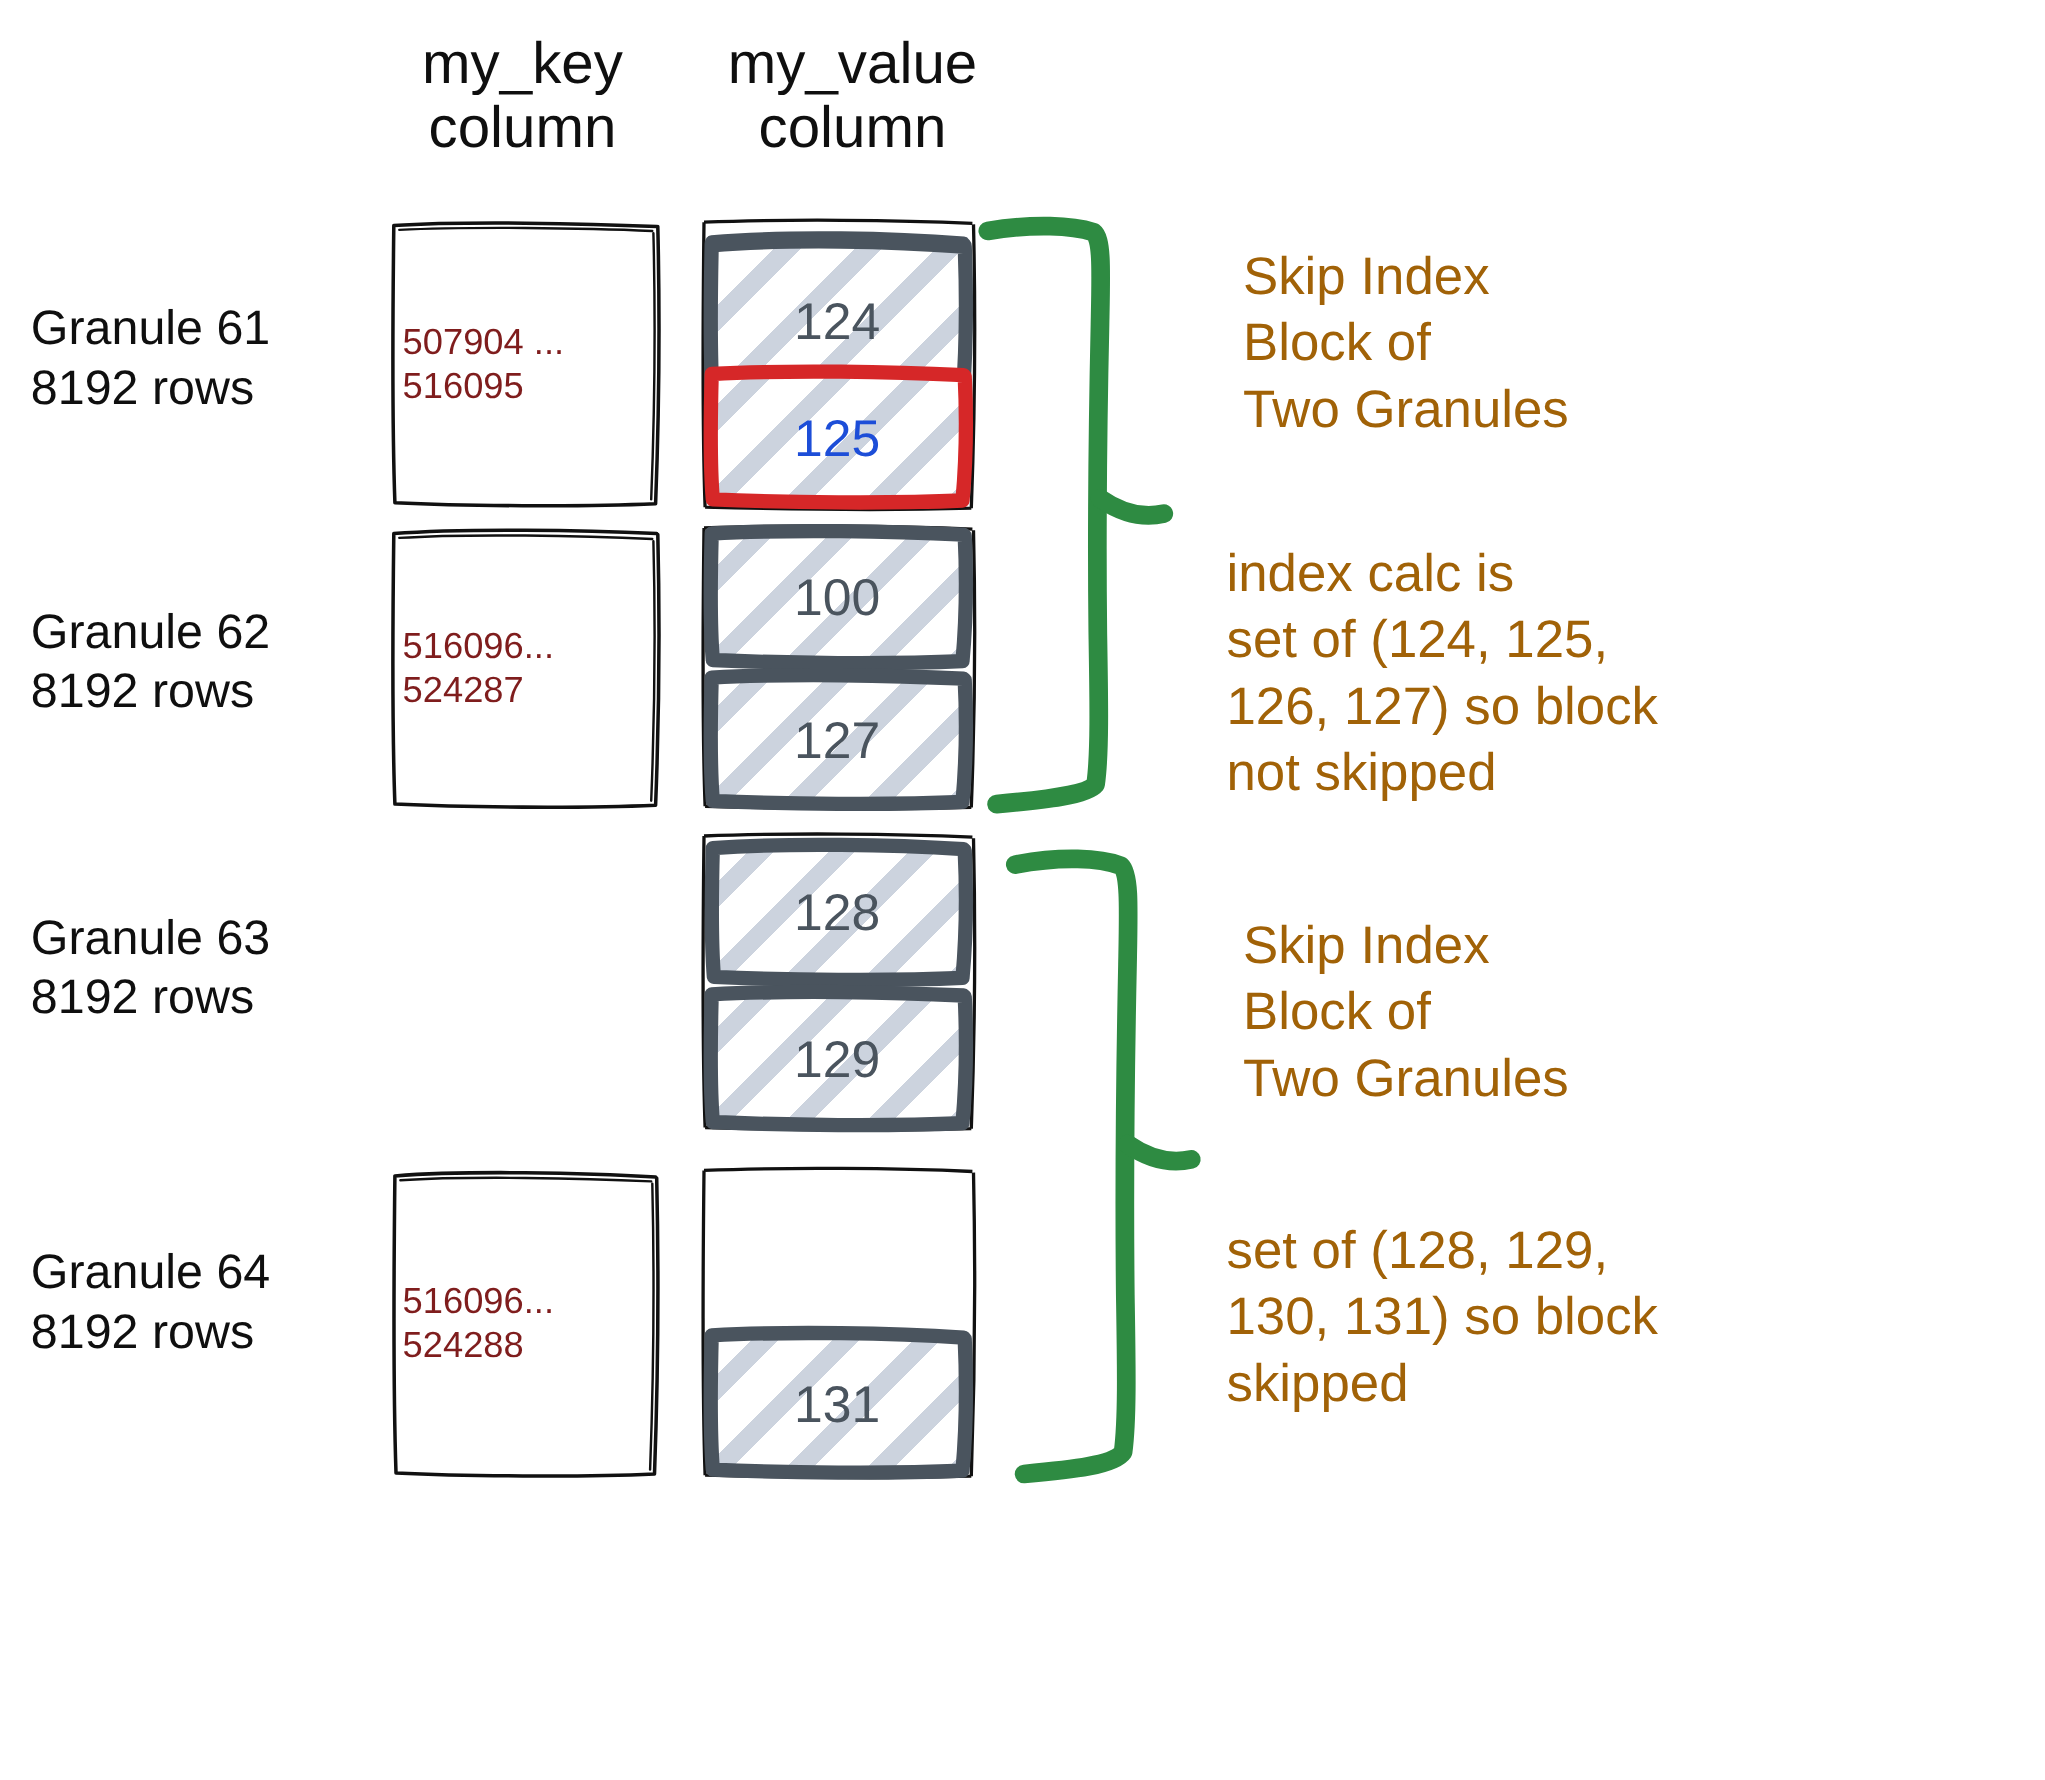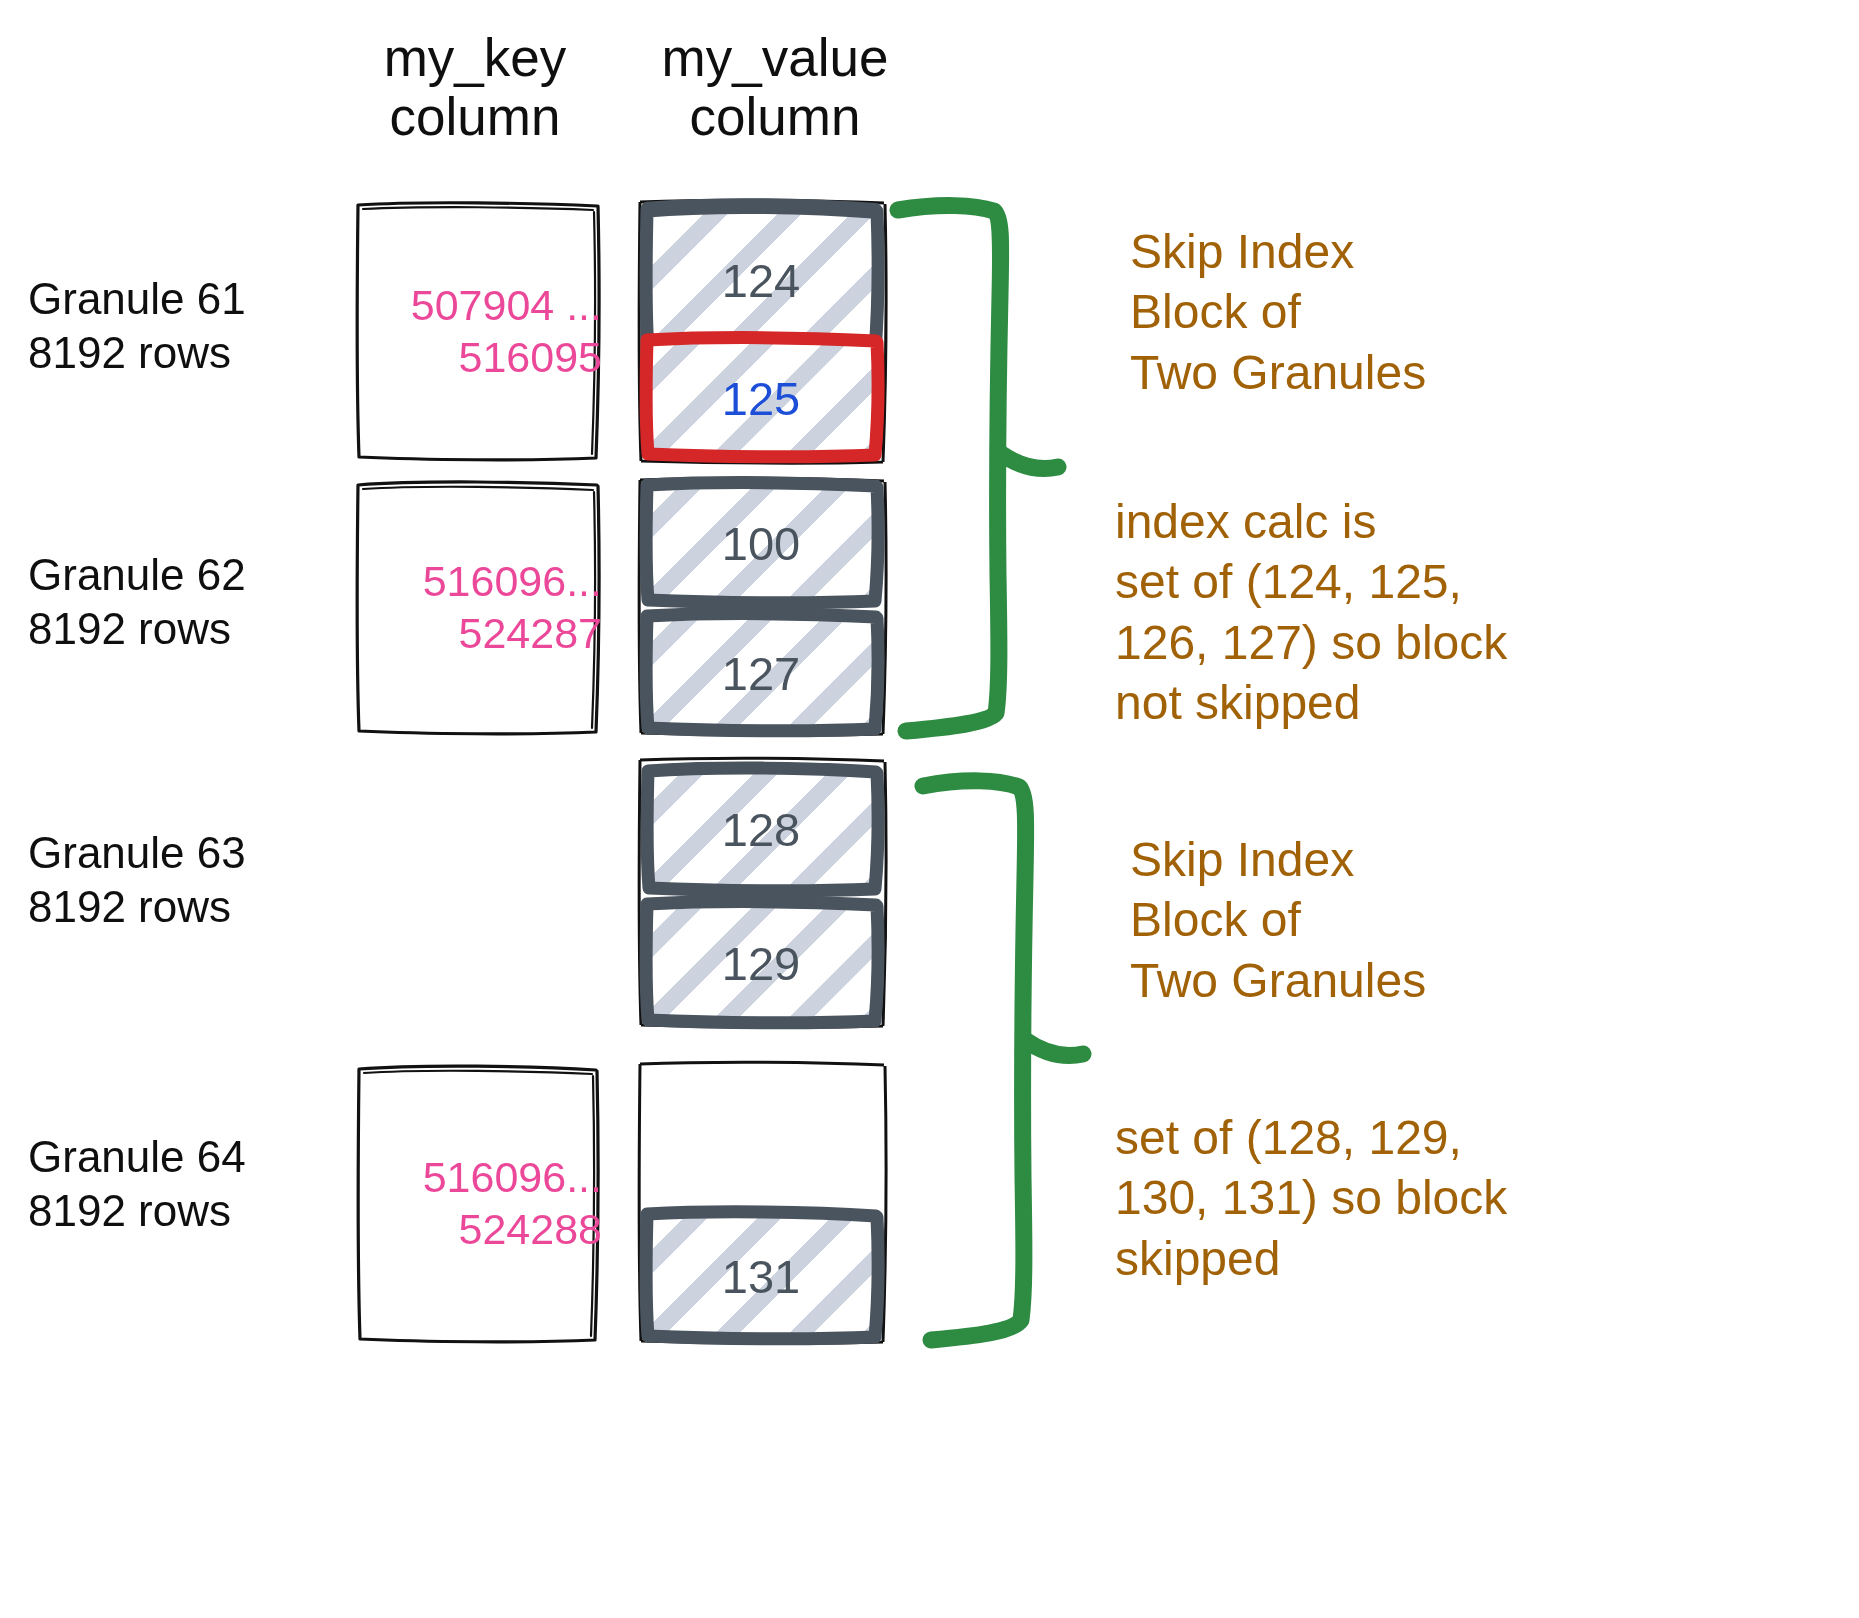--- a/index.html
+++ b/index.html
@@ -43,23 +43,23 @@
     left:352px;
     width:250px;
     box-sizing:border-box;
   }
   .key-box svg{position:absolute;left:0;top:0;width:100%;height:100%;overflow:visible;}
   .key-text{
     position:absolute;
     left:0;right:0;
     top:50%;
     transform:translateY(-50%);
-    text-align:right;
-    color:#ec4899;
-    font-size:43px;
+    text-align:left;
+    color:#7f1d1d;
+    font-size:33px;
     line-height:1.22;
     white-space:pre-line;
     padding-left:14px;
     box-sizing:border-box;
   }
 
   
   .val-cell{
     position:absolute;
     left:638px;
@@ -123,21 +123,21 @@
     <div class="key-text">507904 ...
 516095</div>
   </div>
 
   <div class="val-outline" style="left:636px;top:198px;width:252px;height:268px">
     <svg viewBox="0 0 252 268" preserveAspectRatio="none">
       <path d="M4,4 C80,1 180,2 248,5 M249,6 C251,92 250,185 247,264 M247,264 C175,266 80,265 5,263 M5,263 C2,180 3,88 4,4" fill="none" stroke="#111111" stroke-width="3"></path>
     </svg>
   </div>
 
-  <div class="val-cell" style="top:200px;height:160px">
+  <div class="val-cell" style="top:212px;height:160px">
     <div class="hatch"></div>
     <svg class="frame" viewBox="0 0 246 132" preserveAspectRatio="none">
       <path d="M9,8 C80,3 175,5 238,9 M239,10 C241,50 240,92 237,125 M237,125 C170,128 78,127 10,124 M10,124 C7,88 8,45 9,8" fill="none" stroke="#4a545e" stroke-width="13" stroke-linejoin="round" stroke-linecap="round"></path>
     </svg>
     <div class="val-text">124</div>
   </div>
 
   <div class="val-cell" style="top:334px;height:128px">
     <div class="hatch"></div>
     <svg class="frame" viewBox="0 0 246 128" preserveAspectRatio="none">

